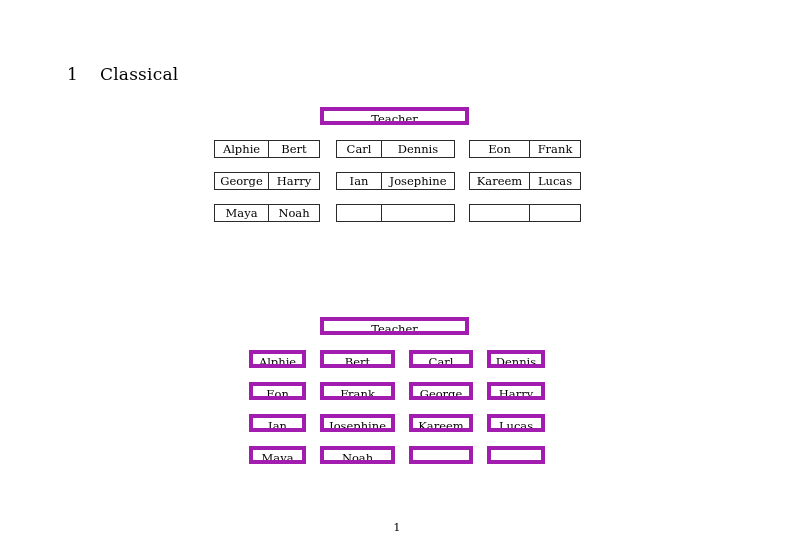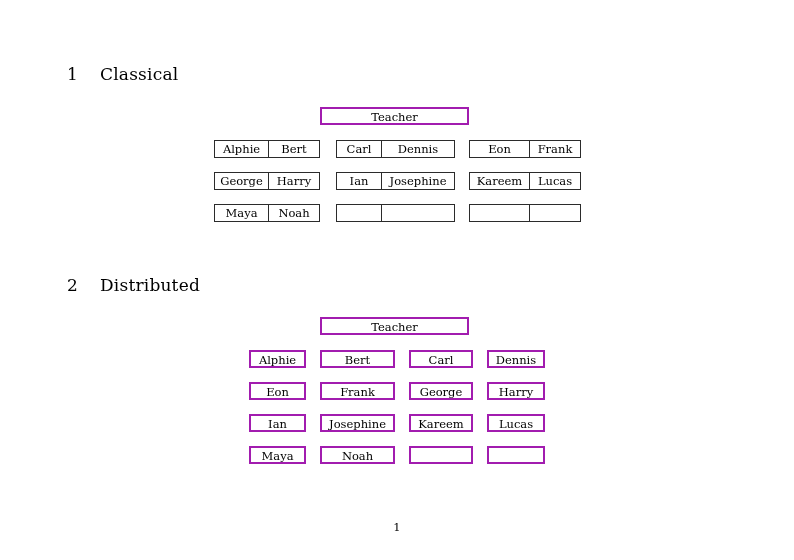--- a/index.html
+++ b/index.html
@@ -34,21 +34,21 @@
     width: 33px;
   }
 
   #heading-1 { left: 67px; top: 64px; }
   #heading-2 { left: 67px; top: 275px; }
 
   
   .box {
     position: absolute;
     box-sizing: border-box;
-    border: 2px solid #a21caf;
+    border: 4px solid #a21caf;
     background: #ffffff;
     font-size: 11.5px;
     line-height: 16px;
     height: 18px;
     text-align: center;
     white-space: nowrap;
     overflow: hidden;
   }
 
   
@@ -161,23 +161,20 @@
   </div>
   <div class="pair-table grp-c row-2">
     <div class="cell left">Kareem</div>
     <div class="cell right">Lucas</div>
   </div>
   <div class="pair-table grp-c row-3">
     <div class="cell left"></div>
     <div class="cell right"></div>
   </div>
 
-  <div class="section-heading" id="heading-2">
-    <span class="sec-num">2</span><span>Distributed</span>
-  </div>
 
   <div class="box teacher-box" id="teacher-2">Teacher</div>
 
   <div class="box col-1 drow-1">Alphie</div>
   <div class="box col-2 drow-1">Bert</div>
   <div class="box col-3 drow-1">Carl</div>
   <div class="box col-4 drow-1">Dennis</div>
 
   <div class="box col-1 drow-2">Eon</div>
   <div class="box col-2 drow-2">Frank</div>

